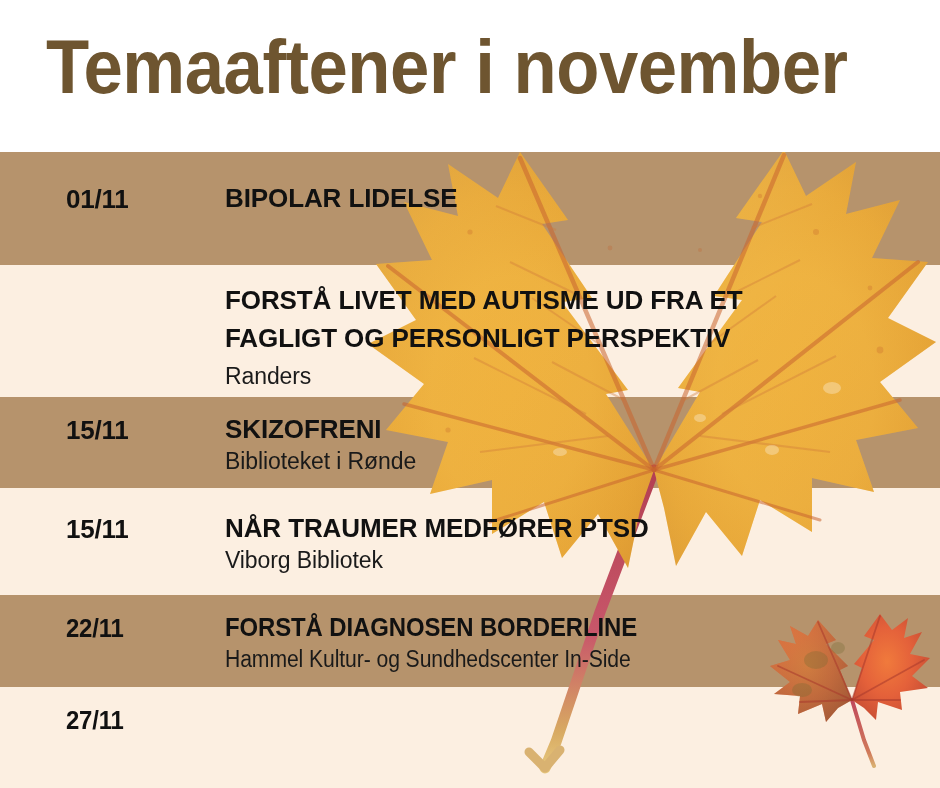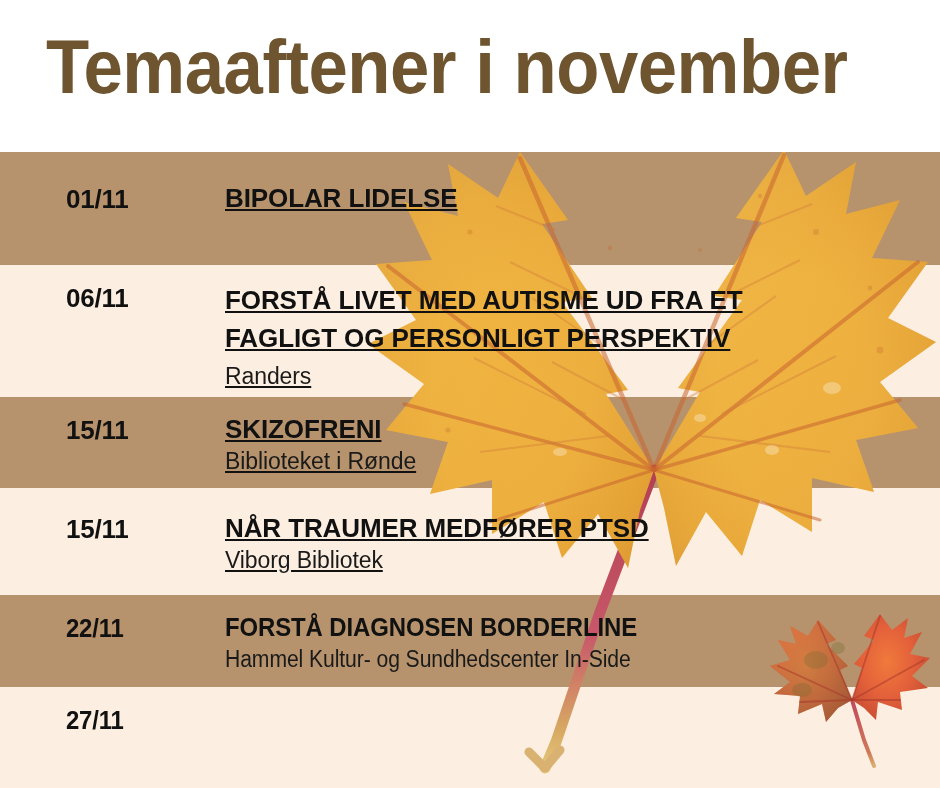--- a/index.html
+++ b/index.html
@@ -98,21 +98,20 @@
     font-size: 26px;
     line-height: 30px;
     letter-spacing: -0.2px;
     color: #111111;
     white-space: nowrap;
   }
   .row .body {
     position: absolute;
     left: 221px;
     right: 10px;
-    text-decoration: underline;
   }
   .row .ev-title {
     font-weight: 700;
     font-size: 26px;
     line-height: 33px;
     letter-spacing: -0.1px;
     color: #111111;
     white-space: pre-line;
   }
   .row .ev-place {
@@ -303,21 +302,20 @@
   <div class="rows">
 
     <div class="row" style="top:152px; height:113px;">
       <div class="date" style="top:32px;">01/11</div>
       <div class="body" style="top:30px;">
         <div class="ev-title">BIPOLAR LIDELSE</div>
       </div>
     </div>
 
     <div class="row" style="top:265px; height:132px;">
-      <div class="date" style="top:18px;">06/11</div>
       <div class="body" style="top:16px;">
         <div class="ev-title" style="line-height:38px;">FORSTÅ LIVET MED AUTISME UD FRA ET
 FAGLIGT OG PERSONLIGT PERSPEKTIV</div>
         <div class="ev-place" style="margin-top:4px;">Randers</div>
       </div>
     </div>
 
     <div class="row" style="top:397px; height:91px;">
       <div class="date" style="top:18px;">15/11</div>
       <div class="body" style="top:16px;">

